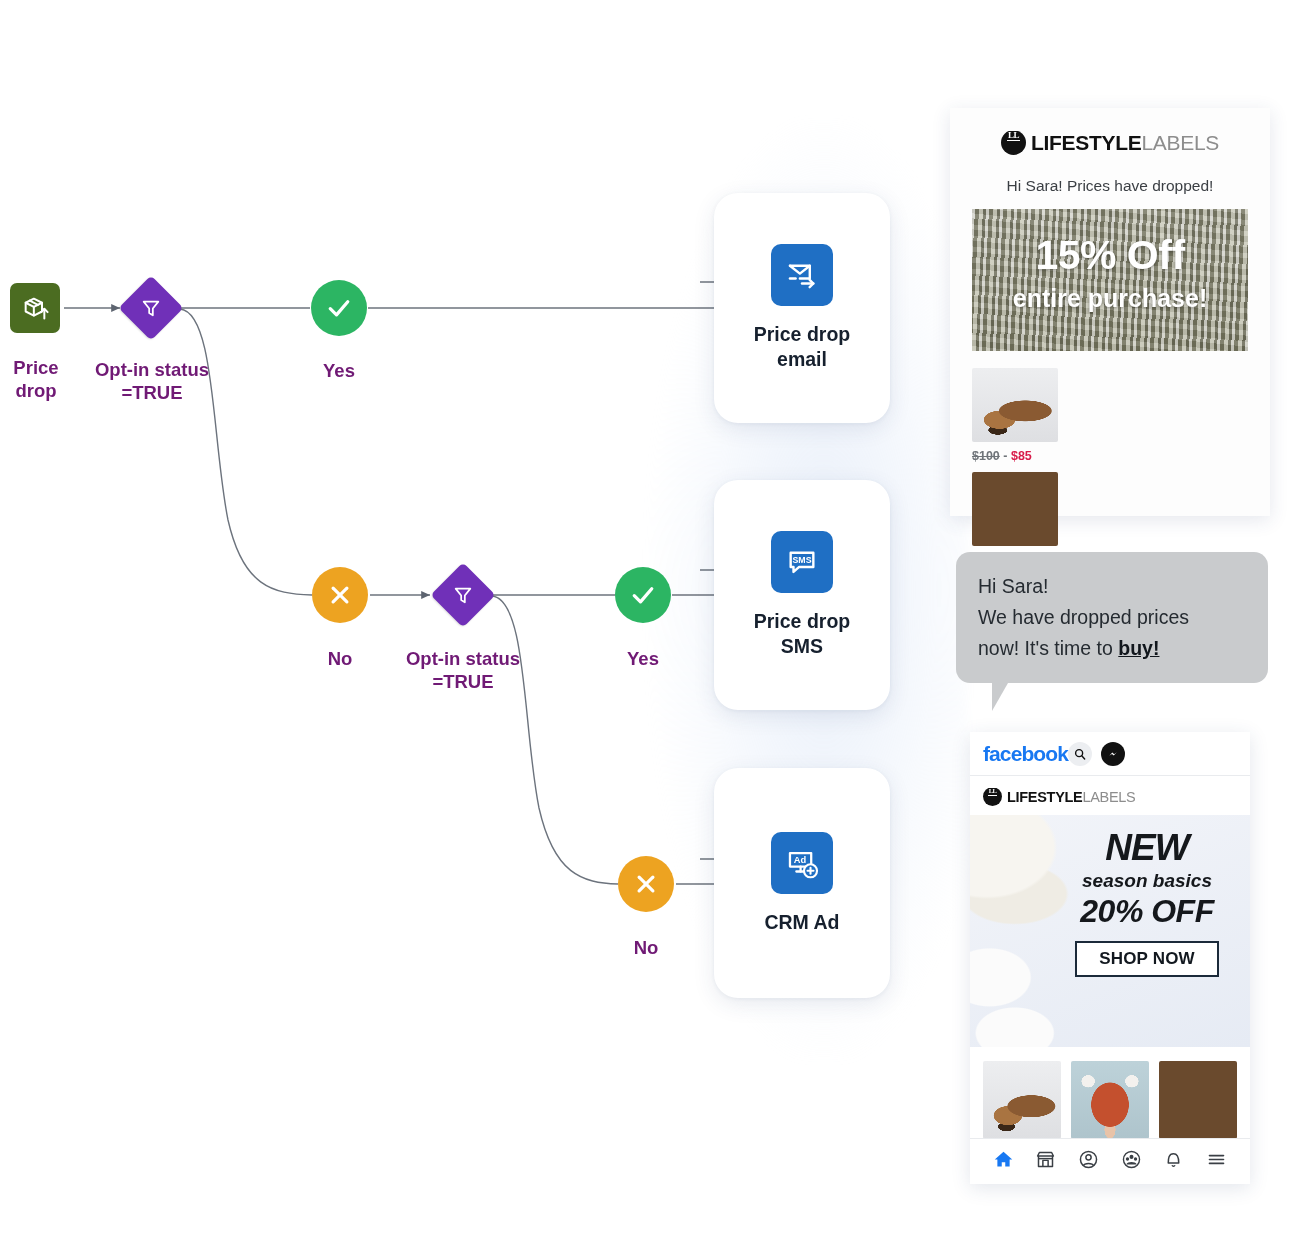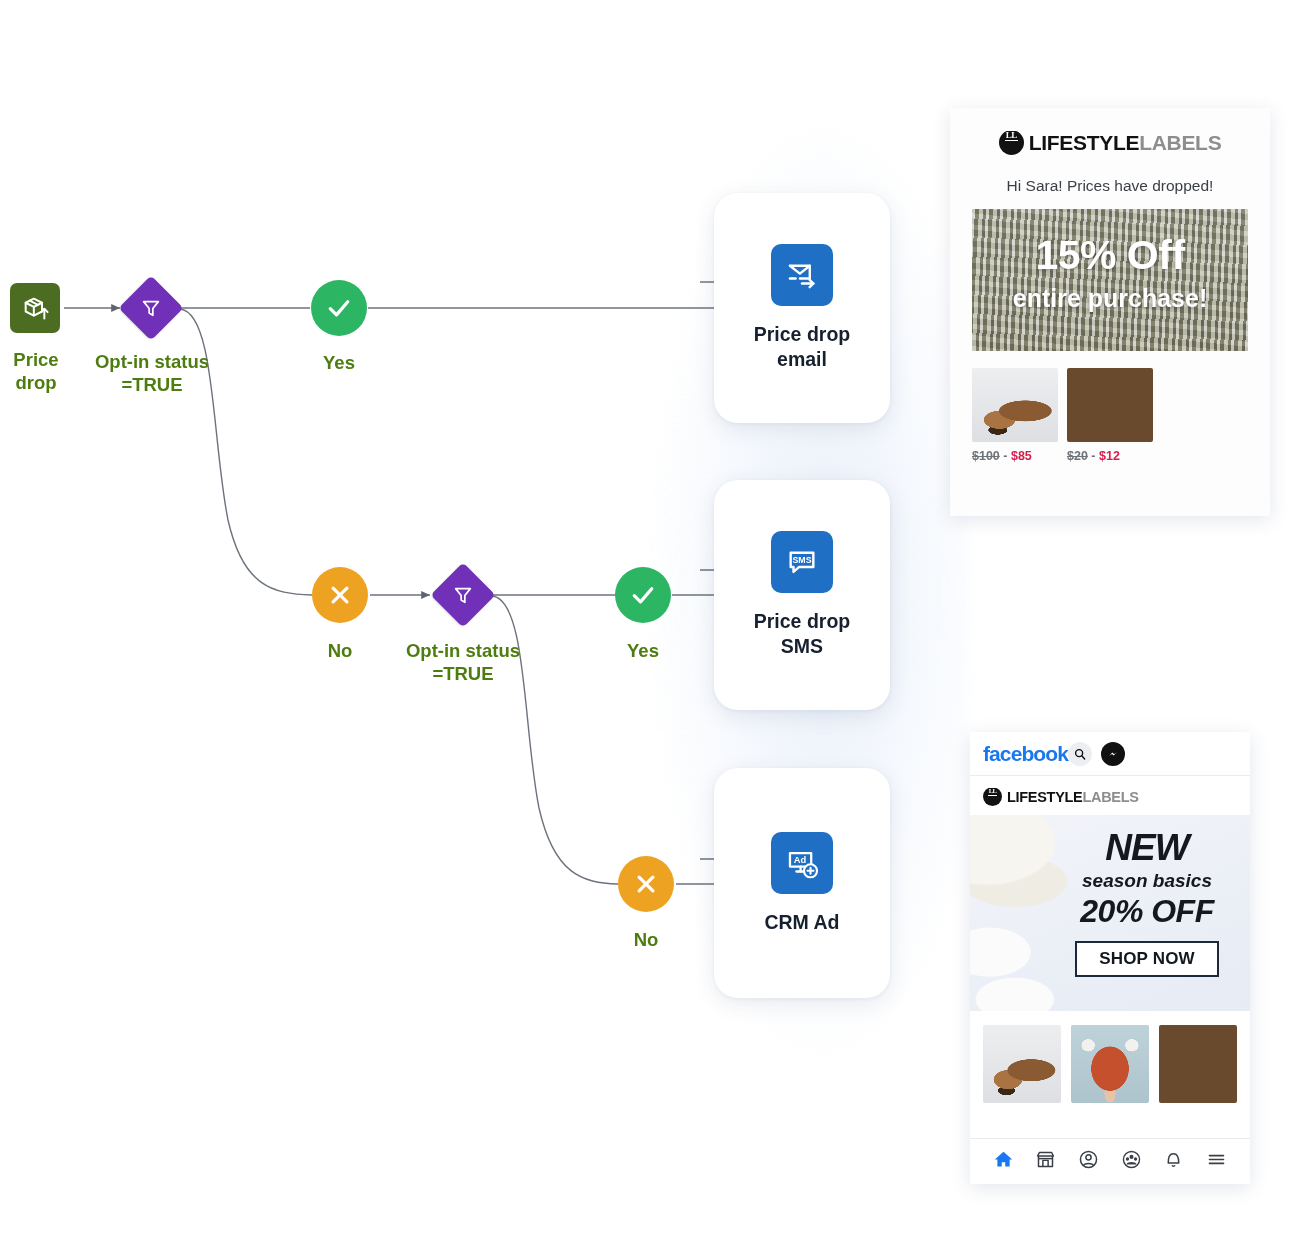--- a/index.html
+++ b/index.html
@@ -45,23 +45,24 @@
     display: flex; align-items: center; justify-content: center;
   }
   .circle.yes { background: #2cb563; }
   .circle.no  { background: #eda321; }
 
   .node-label {
     position: absolute;
     text-align: center;
     font-size: 18.5px;
     font-weight: bold;
-    color: #4d7c0f;
+    color: #701a75;
     line-height: 1.25;
     white-space: pre-line;
+    margin-top: 8px;
   }
 
   
   .card {
     position: absolute;
     width: 176px; height: 230px;
     background: #ffffff;
     border-radius: 24px;
     box-shadow: 0 6px 22px rgba(40,60,110,0.10), 0 1px 4px rgba(40,60,110,0.06);
     display: flex; flex-direction: column;
@@ -96,41 +97,41 @@
     flex: none;
   }
   .brand-mark span {
     color:#fff; font-size:9px; font-weight:bold; letter-spacing:-.5px;
     font-family:"Liberation Serif", serif;
     border-top:1.5px solid #fff; border-bottom:1.5px solid #fff;
     line-height: 1.05; padding: 0 1px;
   }
   .brand-text { font-size: 21px; letter-spacing: -.3px; white-space: nowrap; }
   .brand-text .b1 { font-weight: bold; color: #111; }
-  .brand-text .b2 { font-weight: bold; color: #8d8d8d; }
+  .brand-text .b2 { font-weight: normal; color: #8d8d8d; }
 
   .email-sub {
     text-align: center; font-size: 15.5px; color: #3b3f44;
     margin-top: 22px;
   }
   .hero {
     position: relative; margin: 14px 22px 0 22px; height: 142px;
     overflow: hidden;
     background-color: #8d8d7c;
     background-image:
       repeating-linear-gradient(93deg, rgba(255,255,255,.55) 0 3px, rgba(90,90,70,.45) 3px 7px, rgba(245,245,235,.5) 7px 11px, rgba(70,70,55,.4) 11px 14px),
       repeating-linear-gradient(6deg, rgba(255,255,255,.22) 0 5px, rgba(60,60,45,.22) 5px 11px),
       linear-gradient(180deg, #9b9b88, #87876f);
   }
   .hero-txt { position:absolute; left:0; right:0; top:26px; text-align:center;
     color:#fff; text-shadow: 0 1px 3px rgba(0,0,0,.35); }
   .hero-txt .big { display:block; font-size: 41px; font-weight: bold; line-height: 1; letter-spacing:-.5px;}
   .hero-txt .small { display:block; font-size: 25px; font-weight: bold; margin-top: 8px; }
 
-  .prod-row { display: flex; gap: 9px; margin: 17px 22px 0 22px; }
+  .prod-row { display: flex; gap: 9px; margin: 17px 22px 0 22px; flex-direction: column; }
   .prod { width: 86px; }
   .prod .ph { width: 86px; height: 74px; border-radius: 2px; }
   .ph.shoes {
     background: #e7e7e9;
     background-image:
       radial-gradient(ellipse 52% 24% at 62% 58%, #8a5a32 0 58%, rgba(138,90,50,0) 60%),
       radial-gradient(ellipse 30% 20% at 32% 70%, #a97441 0 60%, rgba(169,116,65,0) 62%),
       radial-gradient(ellipse 18% 10% at 30% 84%, #3a2717 0 60%, rgba(58,39,23,0) 62%),
       linear-gradient(180deg,#edeef0,#dedfe2);
   }
@@ -187,21 +188,21 @@
   .fb-icons { display: flex; gap: 9px; }
   .fb-ico { width: 24px; height: 24px; border-radius: 50%; background:#eceef1;
             display:flex; align-items:center; justify-content:center; }
   .fb-ico.dark { background:#111; }
   .fb-brand-row { display:flex; align-items:center; gap:5px; padding: 11px 13px 9px 13px; }
   .fb-brand-row .brand-mark { width: 19px; height: 19px; }
   .fb-brand-row .brand-mark span { font-size: 6.5px; border-top-width:1px; border-bottom-width:1px; }
   .fb-brand-row .brand-text { font-size: 14.5px; }
 
   .fb-ad {
-    position: relative; height: 196px;
+    position: relative; height: 232px;
     background: #eef1f7;
     background-image:
       radial-gradient(ellipse 34% 30% at 6% 14%, #f7f5f0 0 70%, rgba(247,245,240,0) 74%),
       radial-gradient(ellipse 26% 18% at 16% 34%, #efece4 0 70%, rgba(239,236,228,0) 74%),
       radial-gradient(ellipse 20% 17% at 7% 70%, #fbfbfb 0 72%, rgba(251,251,251,0) 75%),
       radial-gradient(ellipse 19% 15% at 16% 94%, #fbfbfb 0 72%, rgba(251,251,251,0) 75%),
       linear-gradient(160deg, #f2f4f9 0%, #e6ebf4 100%);
   }
   .fb-ad-txt { position:absolute; right: 12px; top: 14px; width: 182px; text-align: center; color:#15181c; }
   .fb-ad-txt .l1 { font-size: 37px; font-weight: bold; font-style: italic; line-height: 1; letter-spacing:-1px; }
@@ -403,20 +404,28 @@
         <div class="ph hat"></div>
         <div class="price">
           <span class="old">$20</span>
           <span class="dash">-</span>
           <span class="new">$12</span>
         </div>
       </div>
     </div>
   </div>
 
+  <div class="sms-wrap">
+    <div class="sms-bubble">
+      <div>Hi Sara!</div>
+      <div>We have dropped prices</div>
+      <div><span>now! It's time to </span><b>buy!</b></div>
+    </div>
+    <div class="sms-tail"></div>
+  </div>
 
   <div class="fb-card">
     <div class="fb-top">
       <div class="fb-logo">facebook</div>
       <div class="fb-icons">
         <div class="fb-ico">
           <svg width="14" height="14" viewBox="0 0 24 24" fill="none" stroke="#111" stroke-width="2.4" stroke-linecap="round">
             <circle cx="10.5" cy="10.5" r="6"></circle>
               <path d="M15 15 L20 20.5"></path>
           </svg>

